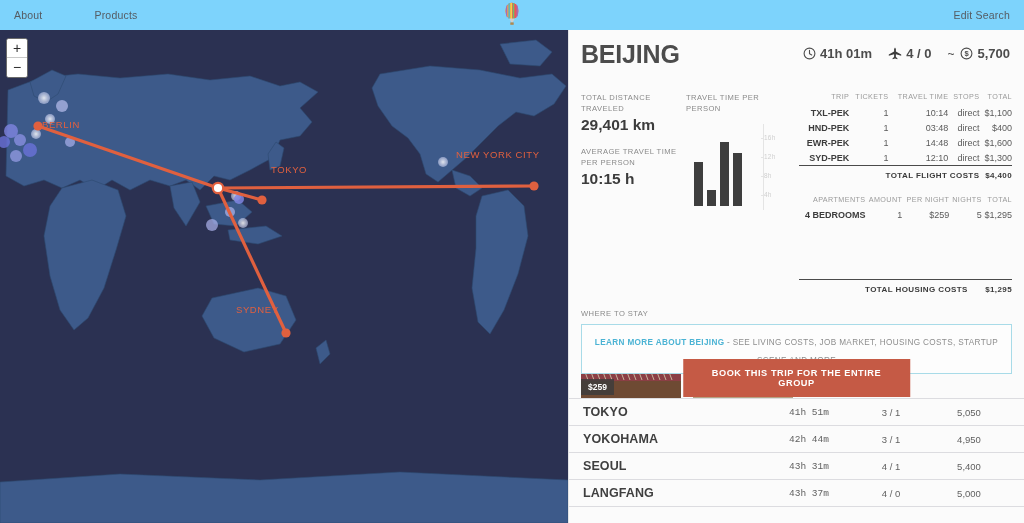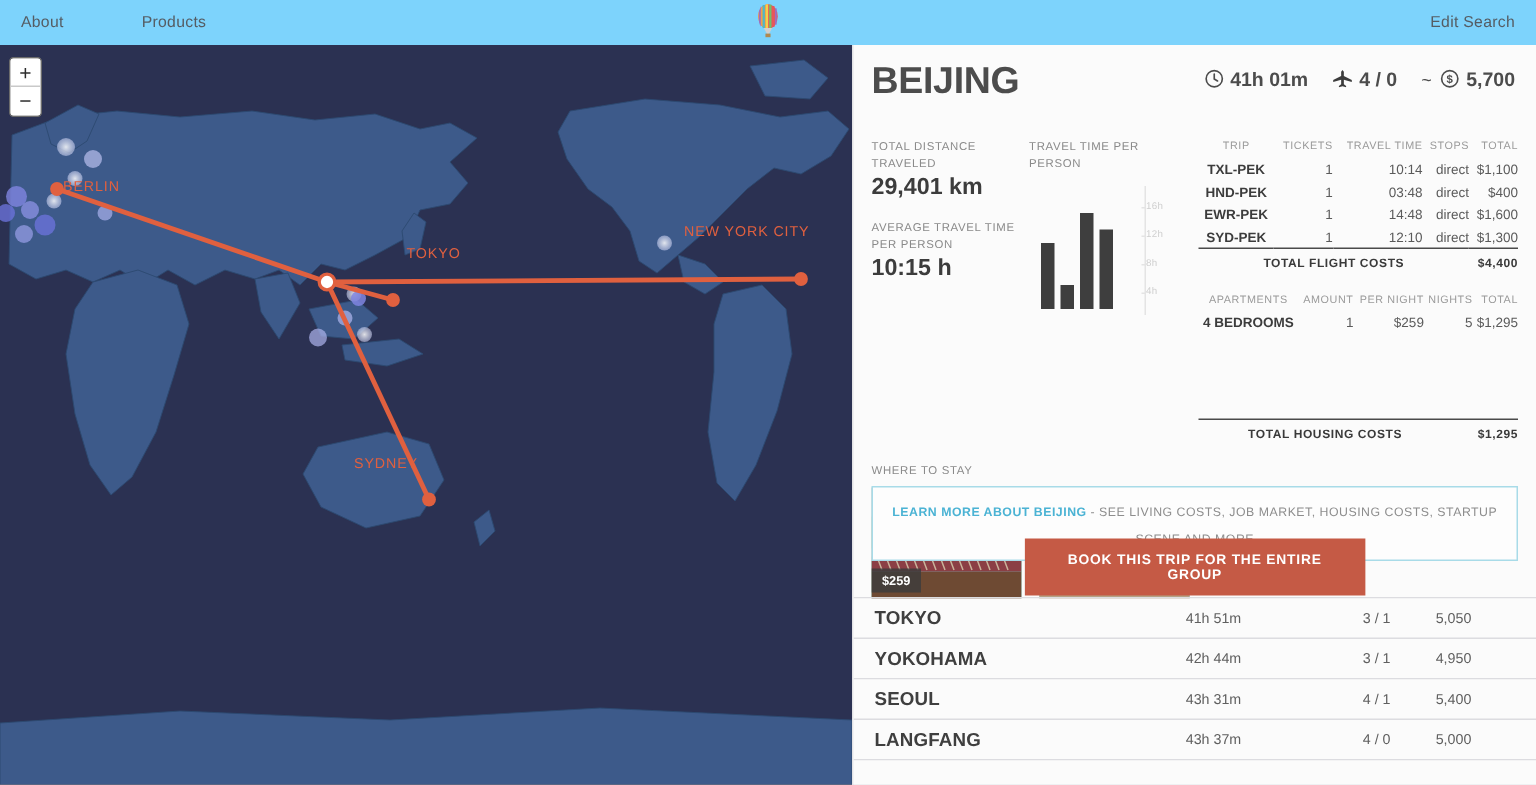--- a/index.html
+++ b/index.html
@@ -104,21 +104,21 @@
   .ytick::before { content: ""; position: absolute; left: -3px; top: 4px;
                    width: 3px; height: 1px; background: #e4e4e4; }
 
   
   table { width: 100%; border-collapse: collapse; }
   th {
     font-size: 7.2px; font-weight: 400; color: #9a9a9a;
     letter-spacing: .4px; text-transform: uppercase;
     text-align: right; padding: 0 0 4px 0; white-space: nowrap;
   }
-  th.l, td.l { text-align: center; }
+  th.l, td.l { text-align: right; }
   td {
     font-size: 9px; color: #5a5a5a; text-align: right;
     padding: 2.5px 0; white-space: nowrap;
   }
   td.l { font-weight: bold; color: #3c3c3c; }
   .totrow td {
     font-size: 8px; font-weight: bold; color: #3a3a3a;
     letter-spacing: .4px; text-transform: uppercase;
     border-top: 1.6px solid #4a4a4a; padding-top: 5px;
   }
@@ -164,22 +164,22 @@
   
   #alts { position: absolute; top: 368px; left: 0; width: 456px;
           border-top: 1px solid #dcdce0; }
   .alt-row {
     display: flex; align-items: center; height: 27px;
     border-bottom: 1px solid #dcdce0; padding: 0 14px 0 14px;
     background: #fbfbfb; cursor: pointer;
   }
   .alt-city { font-size: 12.5px; font-weight: bold; color: #3f3f3f;
               letter-spacing: .1px; flex: 1; }
-  .alt-time { width: 92px; text-align: center; font-size: 9.5px; color: #5f5f5f; }
-  .alt-fl   { width: 72px; text-align: right; font-size: 9.5px; color: #5f5f5f; }
+  .alt-time { width: 92px; text-align: center; font-size: 9.5px; color: #5f5f5f; font-family: Liberation Mono, monospace; }
+  .alt-fl   { width: 72px; text-align: center; font-size: 9.5px; color: #5f5f5f; }
   .alt-cost { width: 84px; text-align: center; font-size: 9.5px; color: #5f5f5f; }
   #alt-partial { height: 18px; background: #fbfbfb; border-bottom: 1px solid #dcdce0; }
 </style>
 </head>
 <body>
 
 <div id="topnav">
   <a class="nav-link" id="nav-about">About</a>
   <a class="nav-link" id="nav-products">Products</a>
   <div id="logo-balloon">

